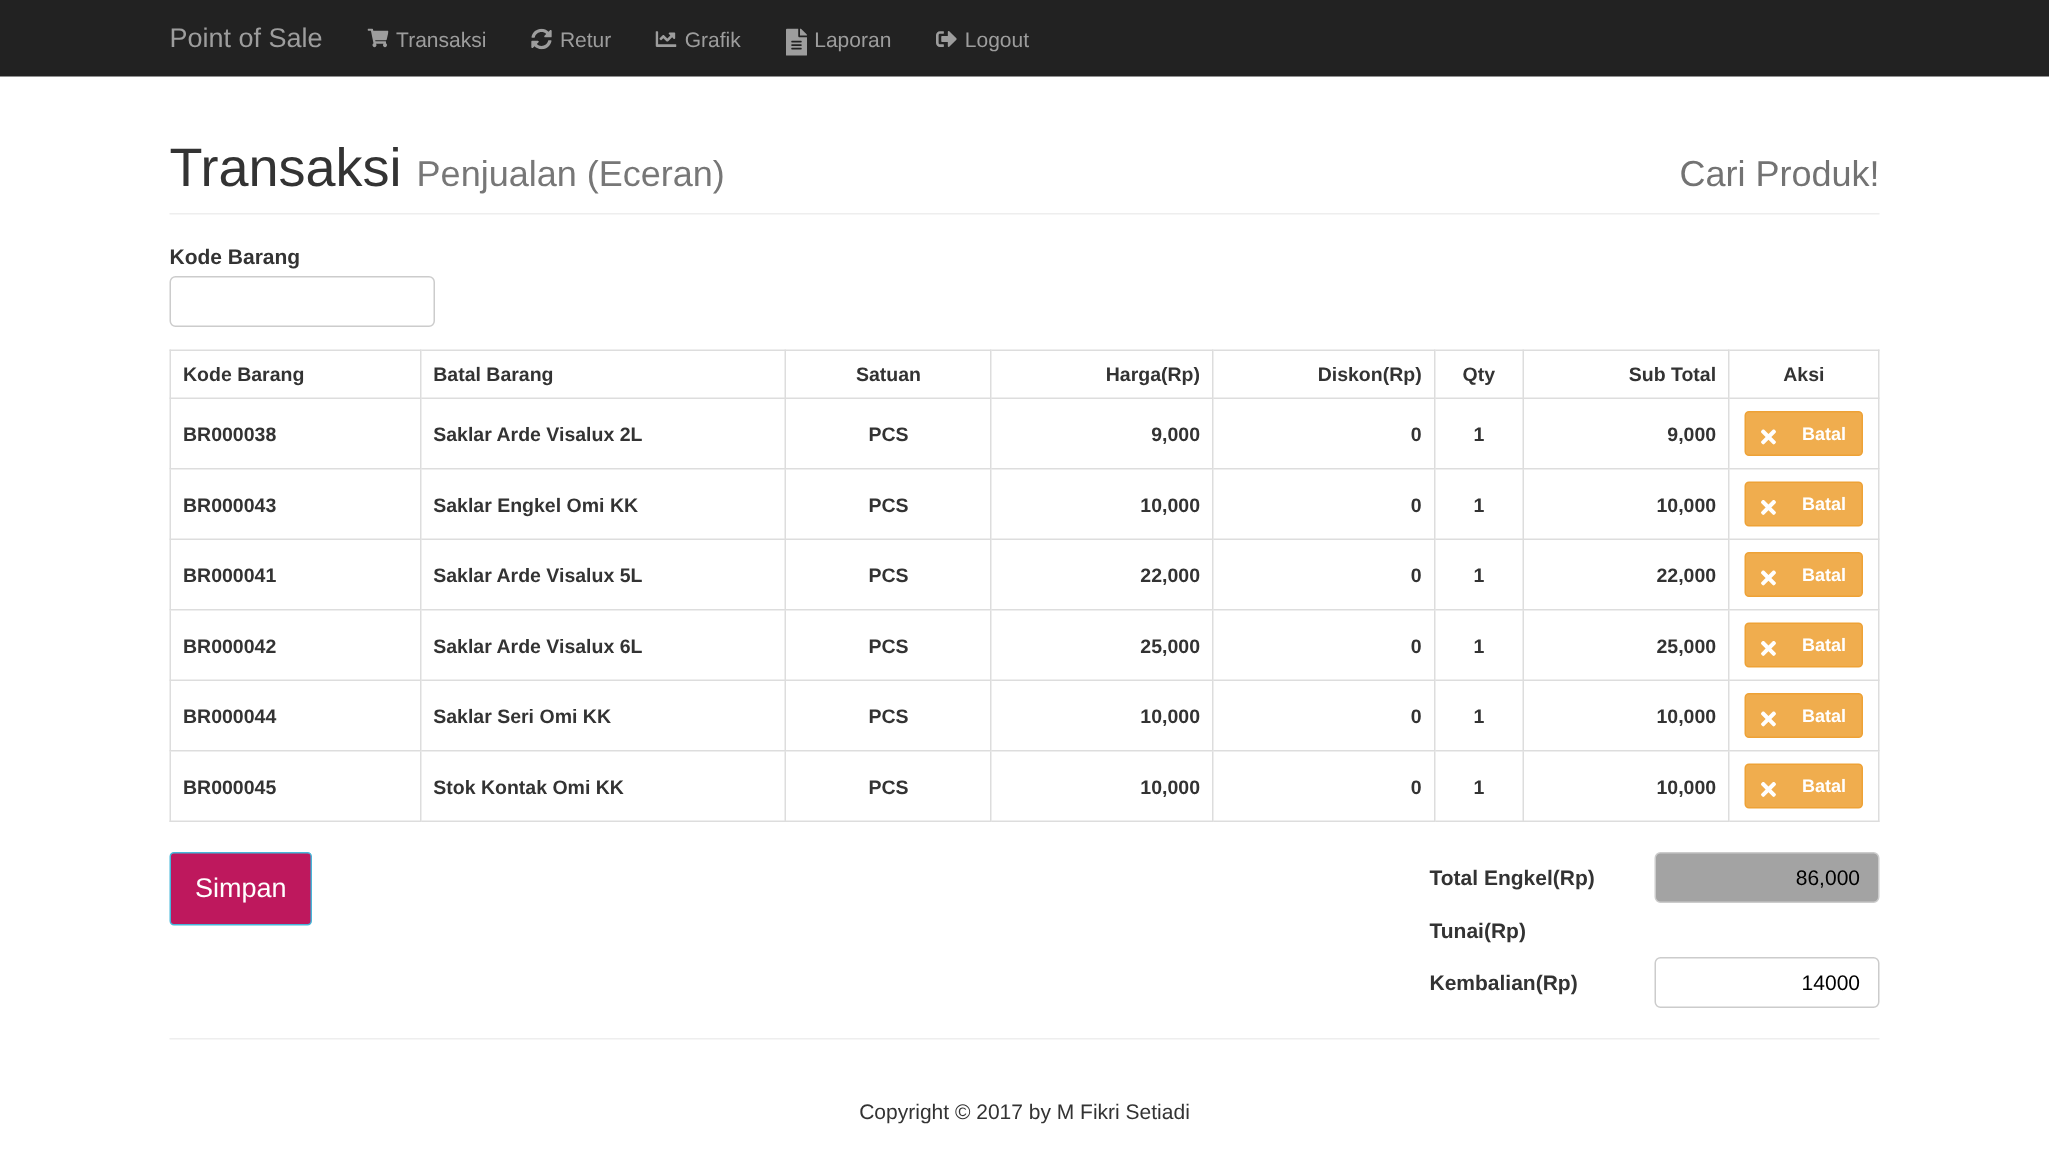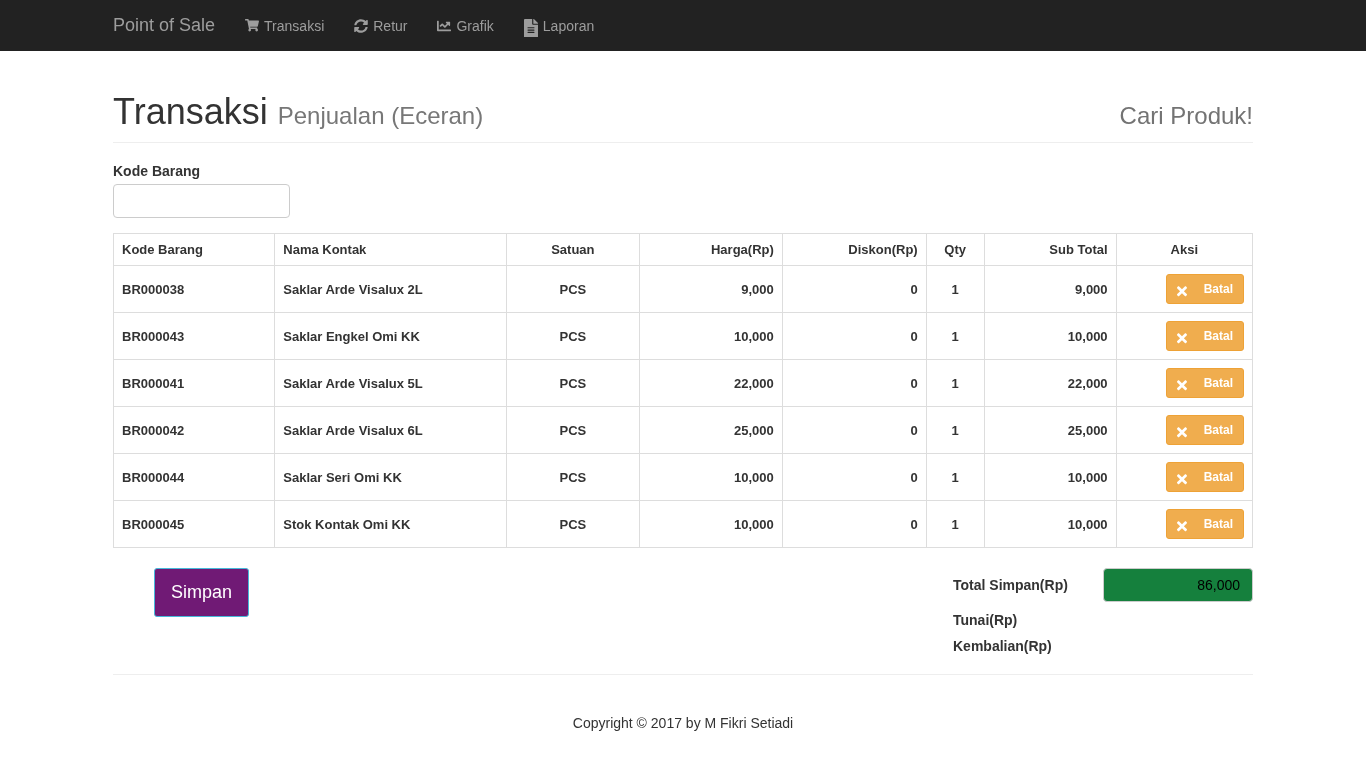--- a/index.html
+++ b/index.html
@@ -129,30 +129,29 @@
       gap: 17px;
       padding: 5px 10px;
       font-size: 12px;
       line-height: 1.5;
       border-radius: 3px;
       text-align: left;
       white-space: nowrap;
       cursor: pointer;
       border: 1px solid transparent;
       text-decoration: none;
-      margin-left: 41px;
     }
     .btn-warning {
       color: #fff;
       background-color: #f0ad4e;
       border-color: #eea236;
     }
     .btn-info {
       color: #fff;
-      background-color: #701a75;
+      background-color: #be185d;
       border-color: #46b8da;
       font-size: 18px;
       padding: 10px 16px;
     }
     .totals-section {
       display: flex;
       justify-content: space-between;
       align-items: flex-start;
       margin-top: 20px;
     }
@@ -174,21 +173,21 @@
     .totals-input {
       width: 150px;
       text-align: right;
       padding: 6px 12px;
       font-size: 14px;
       border: 1px solid #ccc;
       border-radius: 4px;
       height: 34px;
     }
     .totals-input[readonly] {
-      background-color: #15803d;
+      background-color: #a3a3a3;
     }
     .totals-input.focused {
       border-color: #66afe9;
       outline: 0;
       box-shadow: inset 0 1px 1px rgba(0,0,0,.075), 0 0 8px rgba(102,175,233,.6);
     }
     hr {
       margin-top: 20px;
       margin-bottom: 20px;
       border: 0;
@@ -243,20 +242,30 @@
       <li>
         <a>
           <span class="icon">
             <svg viewBox="0 0 384 512">
                 <path d="M224 136V0H24C10.7 0 0 10.7 0 24v464c0 13.3 10.7 24 24 24h336c13.3 0 24-10.7 24-24V160H248c-13.2 0-24-10.8-24-24zm64 236c0 6.6-5.4 12-12 12H108c-6.6 0-12-5.4-12-12v-8c0-6.6 5.4-12 12-12h168c6.6 0 12 5.4 12 12v8zm0-64c0 6.6-5.4 12-12 12H108c-6.6 0-12-5.4-12-12v-8c0-6.6 5.4-12 12-12h168c6.6 0 12 5.4 12 12v8zm0-72v8c0 6.6-5.4 12-12 12H108c-6.6 0-12-5.4-12-12v-8c0-6.6 5.4-12 12-12h168c6.6 0 12 5.4 12 12zm96-114.1v6.1H256V0h6.1c6.4 0 12.5 2.5 17 7l97.9 98c4.5 4.5 7 10.6 7 16.9z"></path>
               </svg>
           </span>
           <span>Laporan</span>
         </a>
       </li>
+      <li>
+        <a>
+          <span class="icon">
+            <svg viewBox="0 0 512 512">
+                <path d="M497 273L329 441c-15 15-41 4.5-41-17v-96H152c-13.3 0-24-10.7-24-24v-96c0-13.3 10.7-24 24-24h136V88c0-21.4 25.9-32 41-17l168 168c9.3 9.4 9.3 24.6 0 34zM192 436v-40c0-6.6-5.4-12-12-12H96c-17.7 0-32-14.3-32-32V160c0-17.7 14.3-32 32-32h84c6.6 0 12-5.4 12-12V76c0-6.6-5.4-12-12-12H96c-53 0-96 43-96 96v192c0 53 43 96 96 96h84c6.6 0 12-5.4 12-12z"></path>
+              </svg>
+          </span>
+          <span>Logout</span>
+        </a>
+      </li>
     </ul>
   </div>
 </nav>
 
 <div class="container">
   <div class="page-header">
     <h1>
       <span>Transaksi</span>
       <small>Penjualan (Eceran)</small>
     </h1>
@@ -265,21 +274,21 @@
 
   <div class="form-group">
     <label>Kode Barang</label>
     <input type="text" class="form-control kode-input" style="">
   </div>
 
   <table class="table">
     <thead>
       <tr>
         <th style="width:170px">Kode Barang</th>
-        <th style="width:250px">Nama Kontak</th>
+        <th style="width:250px">Batal Barang</th>
         <th style="width:140px" class="text-center">Satuan</th>
         <th style="width:150px" class="text-right">Harga(Rp)</th>
         <th style="width:150px" class="text-right">Diskon(Rp)</th>
         <th style="width:60px" class="text-center">Qty</th>
         <th style="width:140px" class="text-right">Sub Total</th>
         <th style="width:100px" class="text-center">Aksi</th>
       </tr>
     </thead>
     <tbody id="table-body">
     <tr>
@@ -396,27 +405,28 @@
       </a>
     </td>
   </tr>
       </tbody>
   </table>
 
   <div class="totals-section">
     <button class="btn btn-info">Simpan</button>
     <div class="totals-form">
       <div class="totals-row">
-        <label>Total Simpan(Rp)</label>
+        <label>Total Engkel(Rp)</label>
         <input type="text" class="totals-input" readonly="" value="86,000" style="">
       </div>
       <div class="totals-row">
         <label>Tunai(Rp)</label>
       </div>
       <div class="totals-row">
         <label>Kembalian(Rp)</label>
+        <input type="text" class="totals-input" value="14000" style="">
       </div>
     </div>
   </div>
 
   <hr>
   <div class="footer">Copyright © 2017 by M Fikri Setiadi</div>
 </div>
 
 </body></html>

